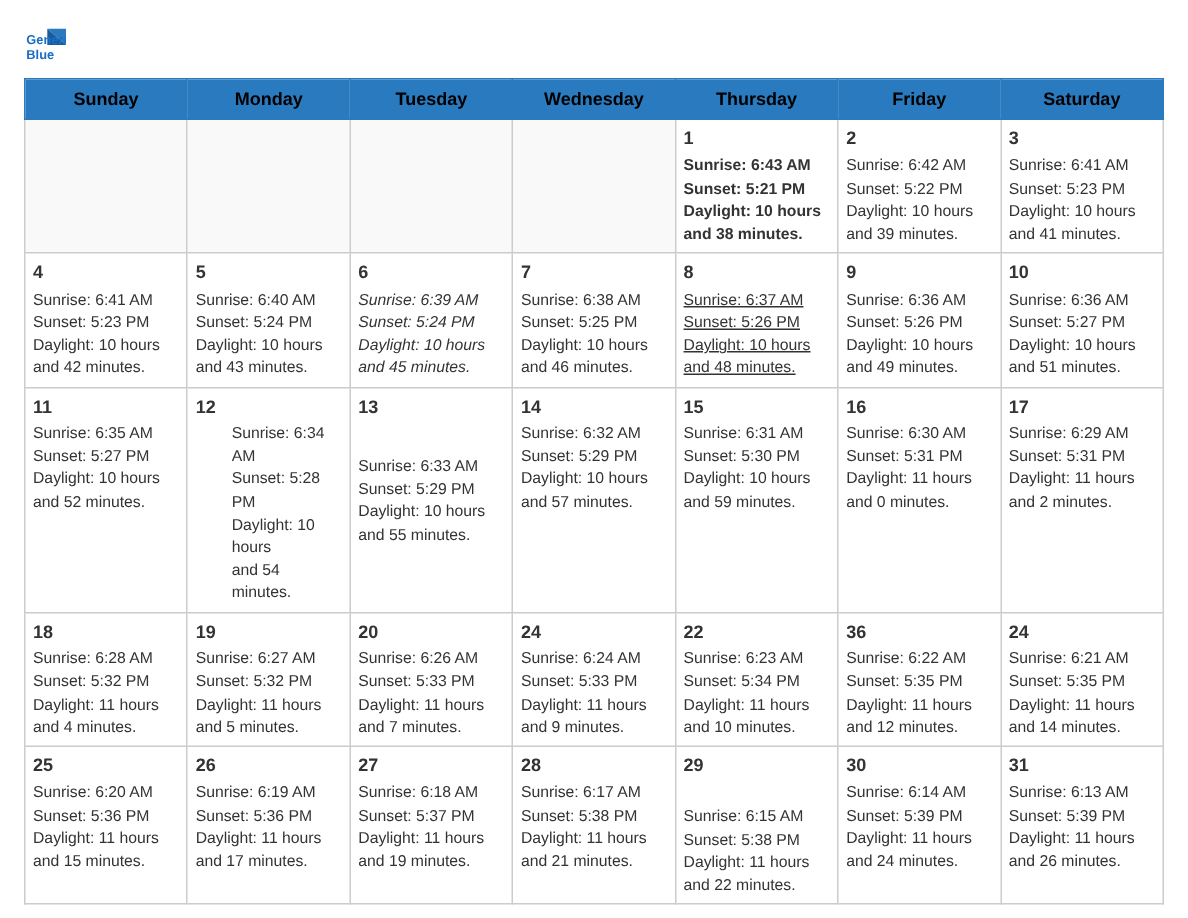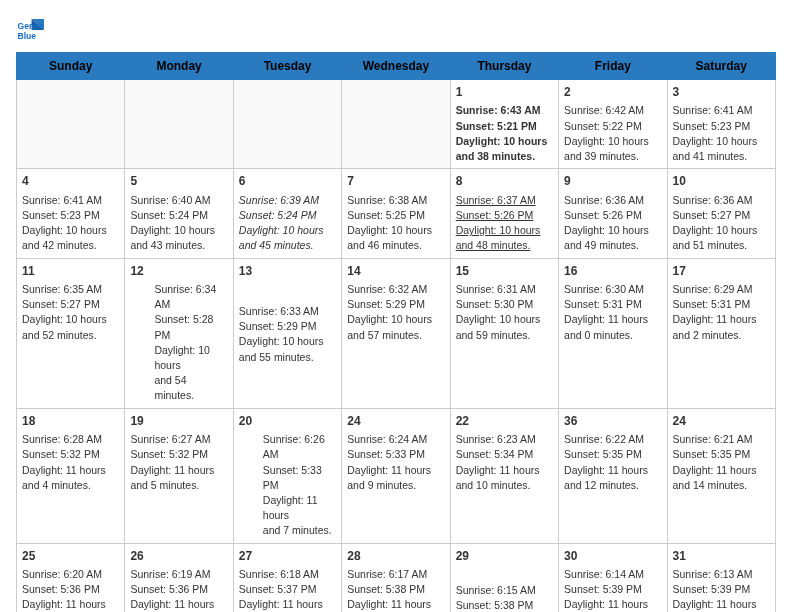--- a/index.html
+++ b/index.html
@@ -266,21 +266,21 @@
         </td>
         <td>
           <span class="day-num">19</span>
           <div class="day-info" style="white-space: pre-line;">Sunrise: 6:27 AM
 Sunset: 5:32 PM
 Daylight: 11 hours
 and 5 minutes.</div>
         </td>
         <td>
           <span class="day-num">20</span>
-          <div class="day-info" style="white-space: pre-line; margin-left: 24px;">Sunrise: 6:26 AM
+          <div class="day-info" style="white-space: pre-line;">Sunrise: 6:26 AM
 Sunset: 5:33 PM
 Daylight: 11 hours
 and 7 minutes.</div>
         </td>
         <td>
           <span class="day-num">24</span>
           <div class="day-info" style="white-space: pre-line;">Sunrise: 6:24 AM
 Sunset: 5:33 PM
 Daylight: 11 hours
 and 9 minutes.</div>

